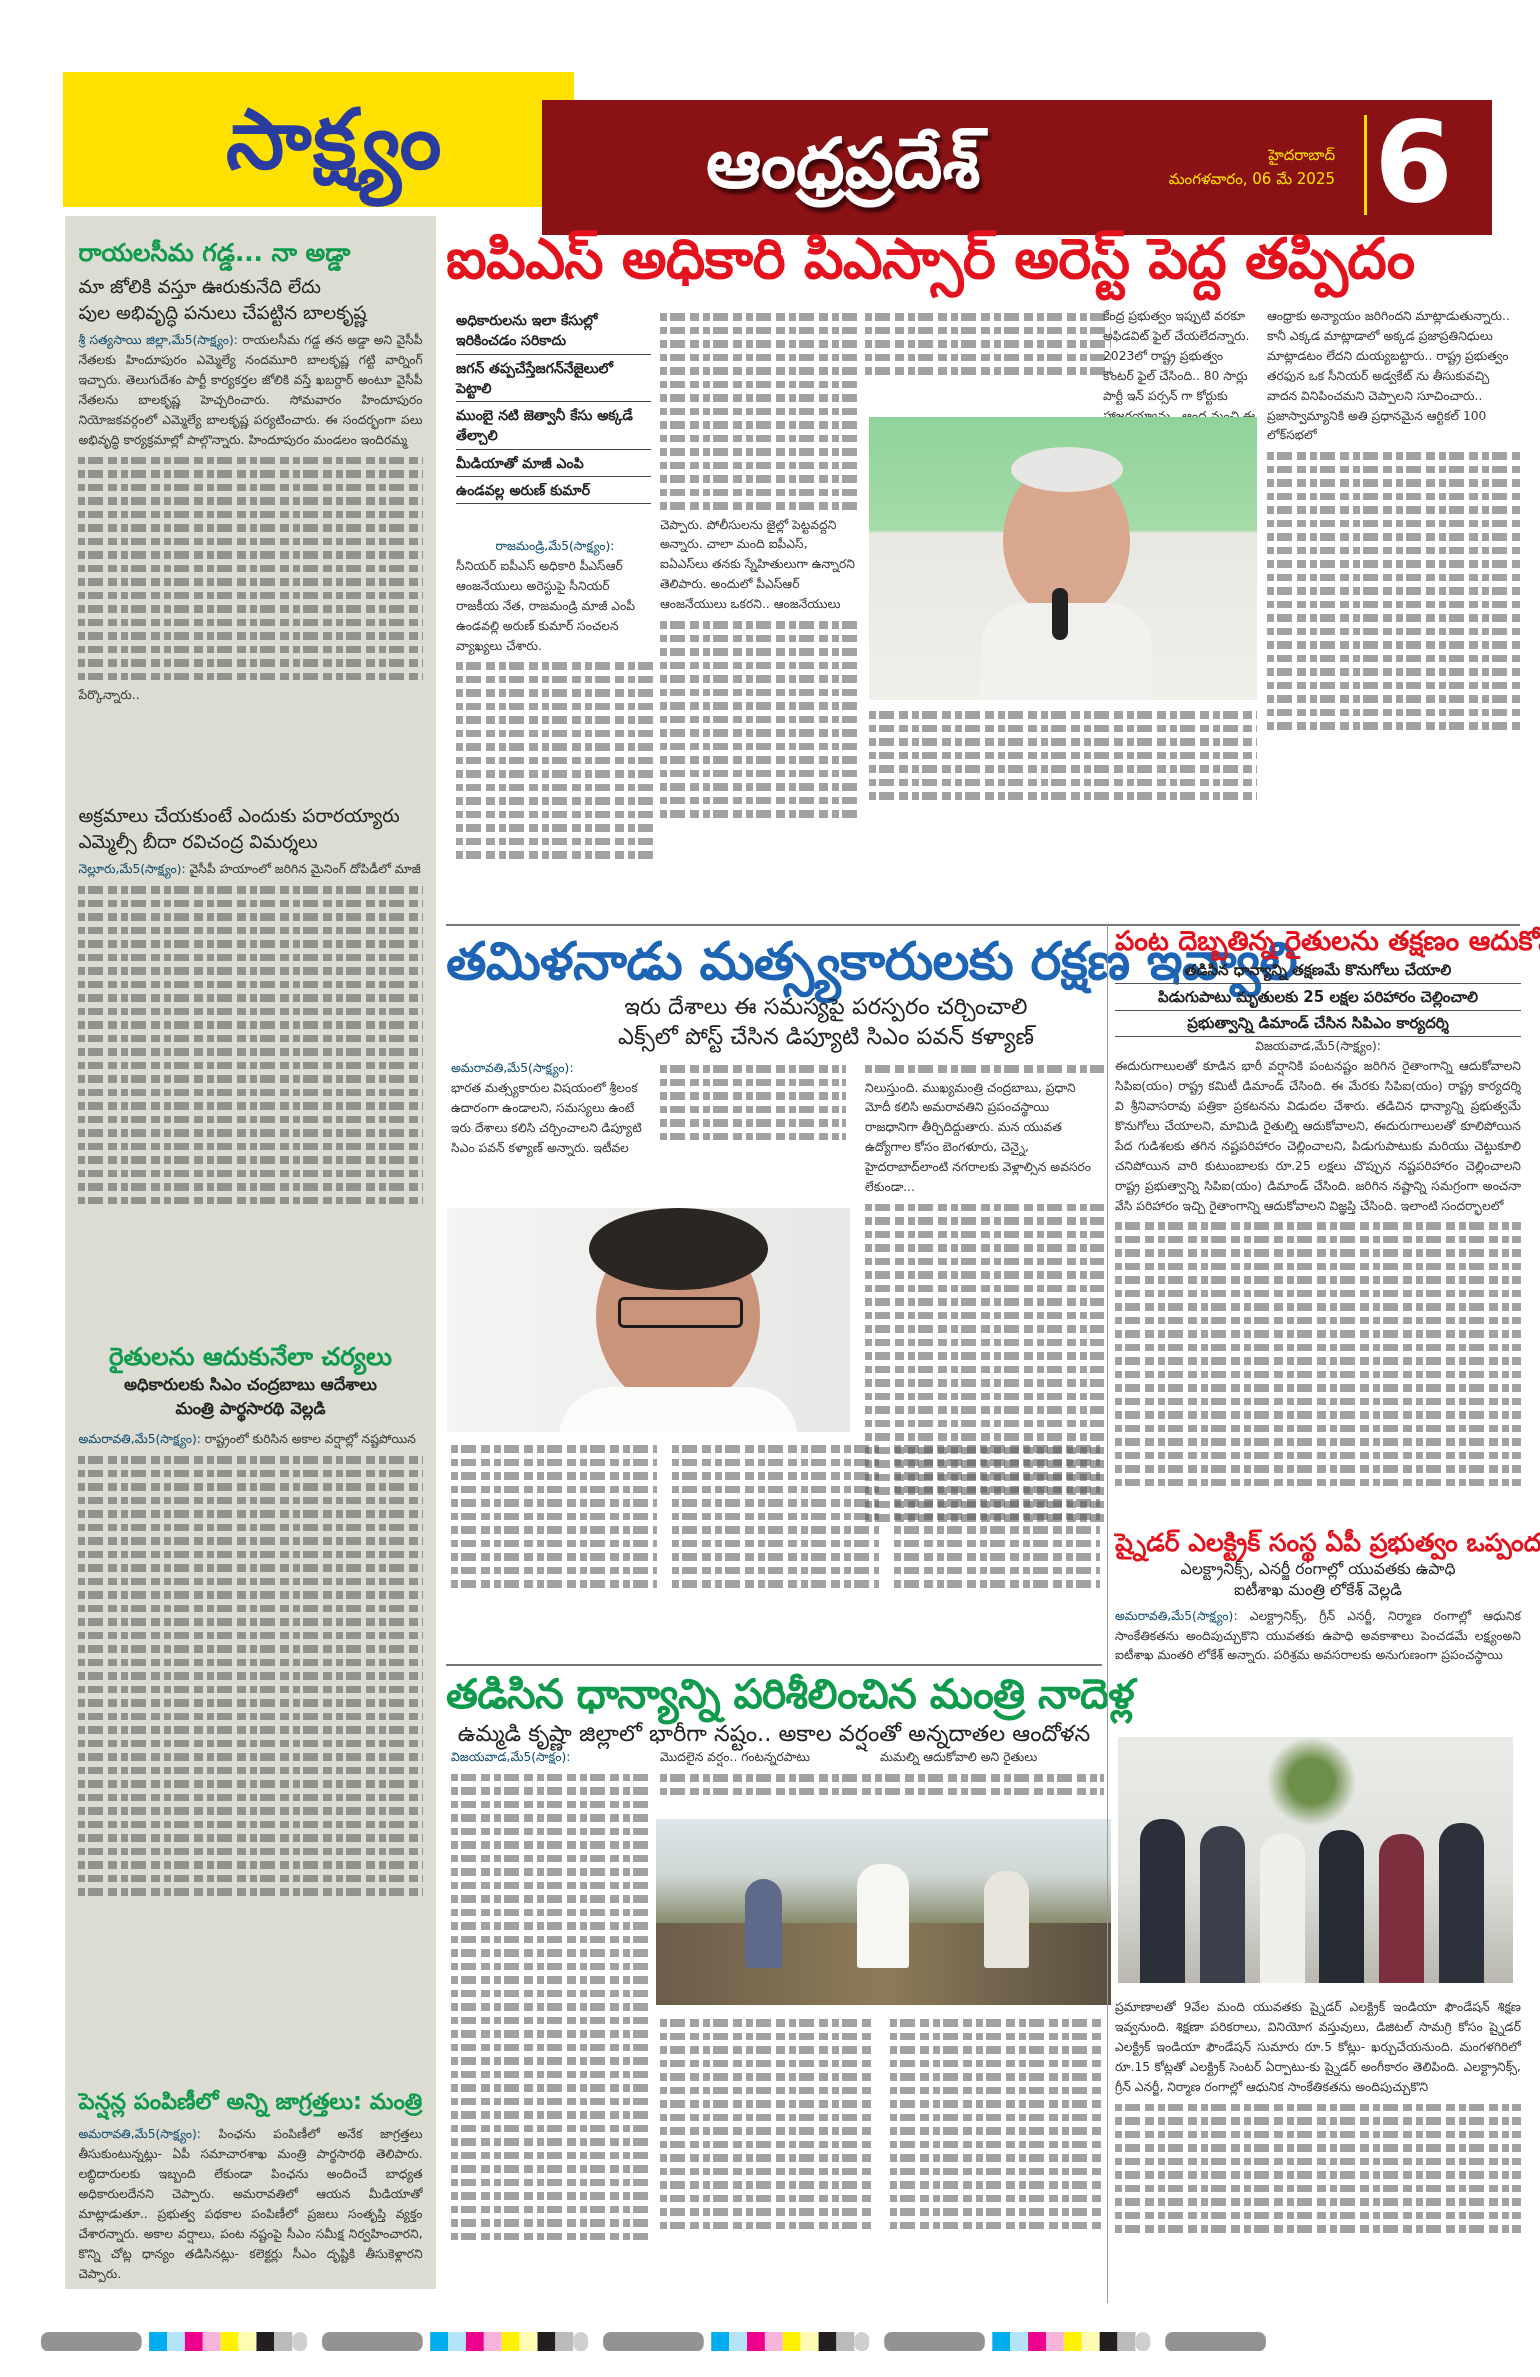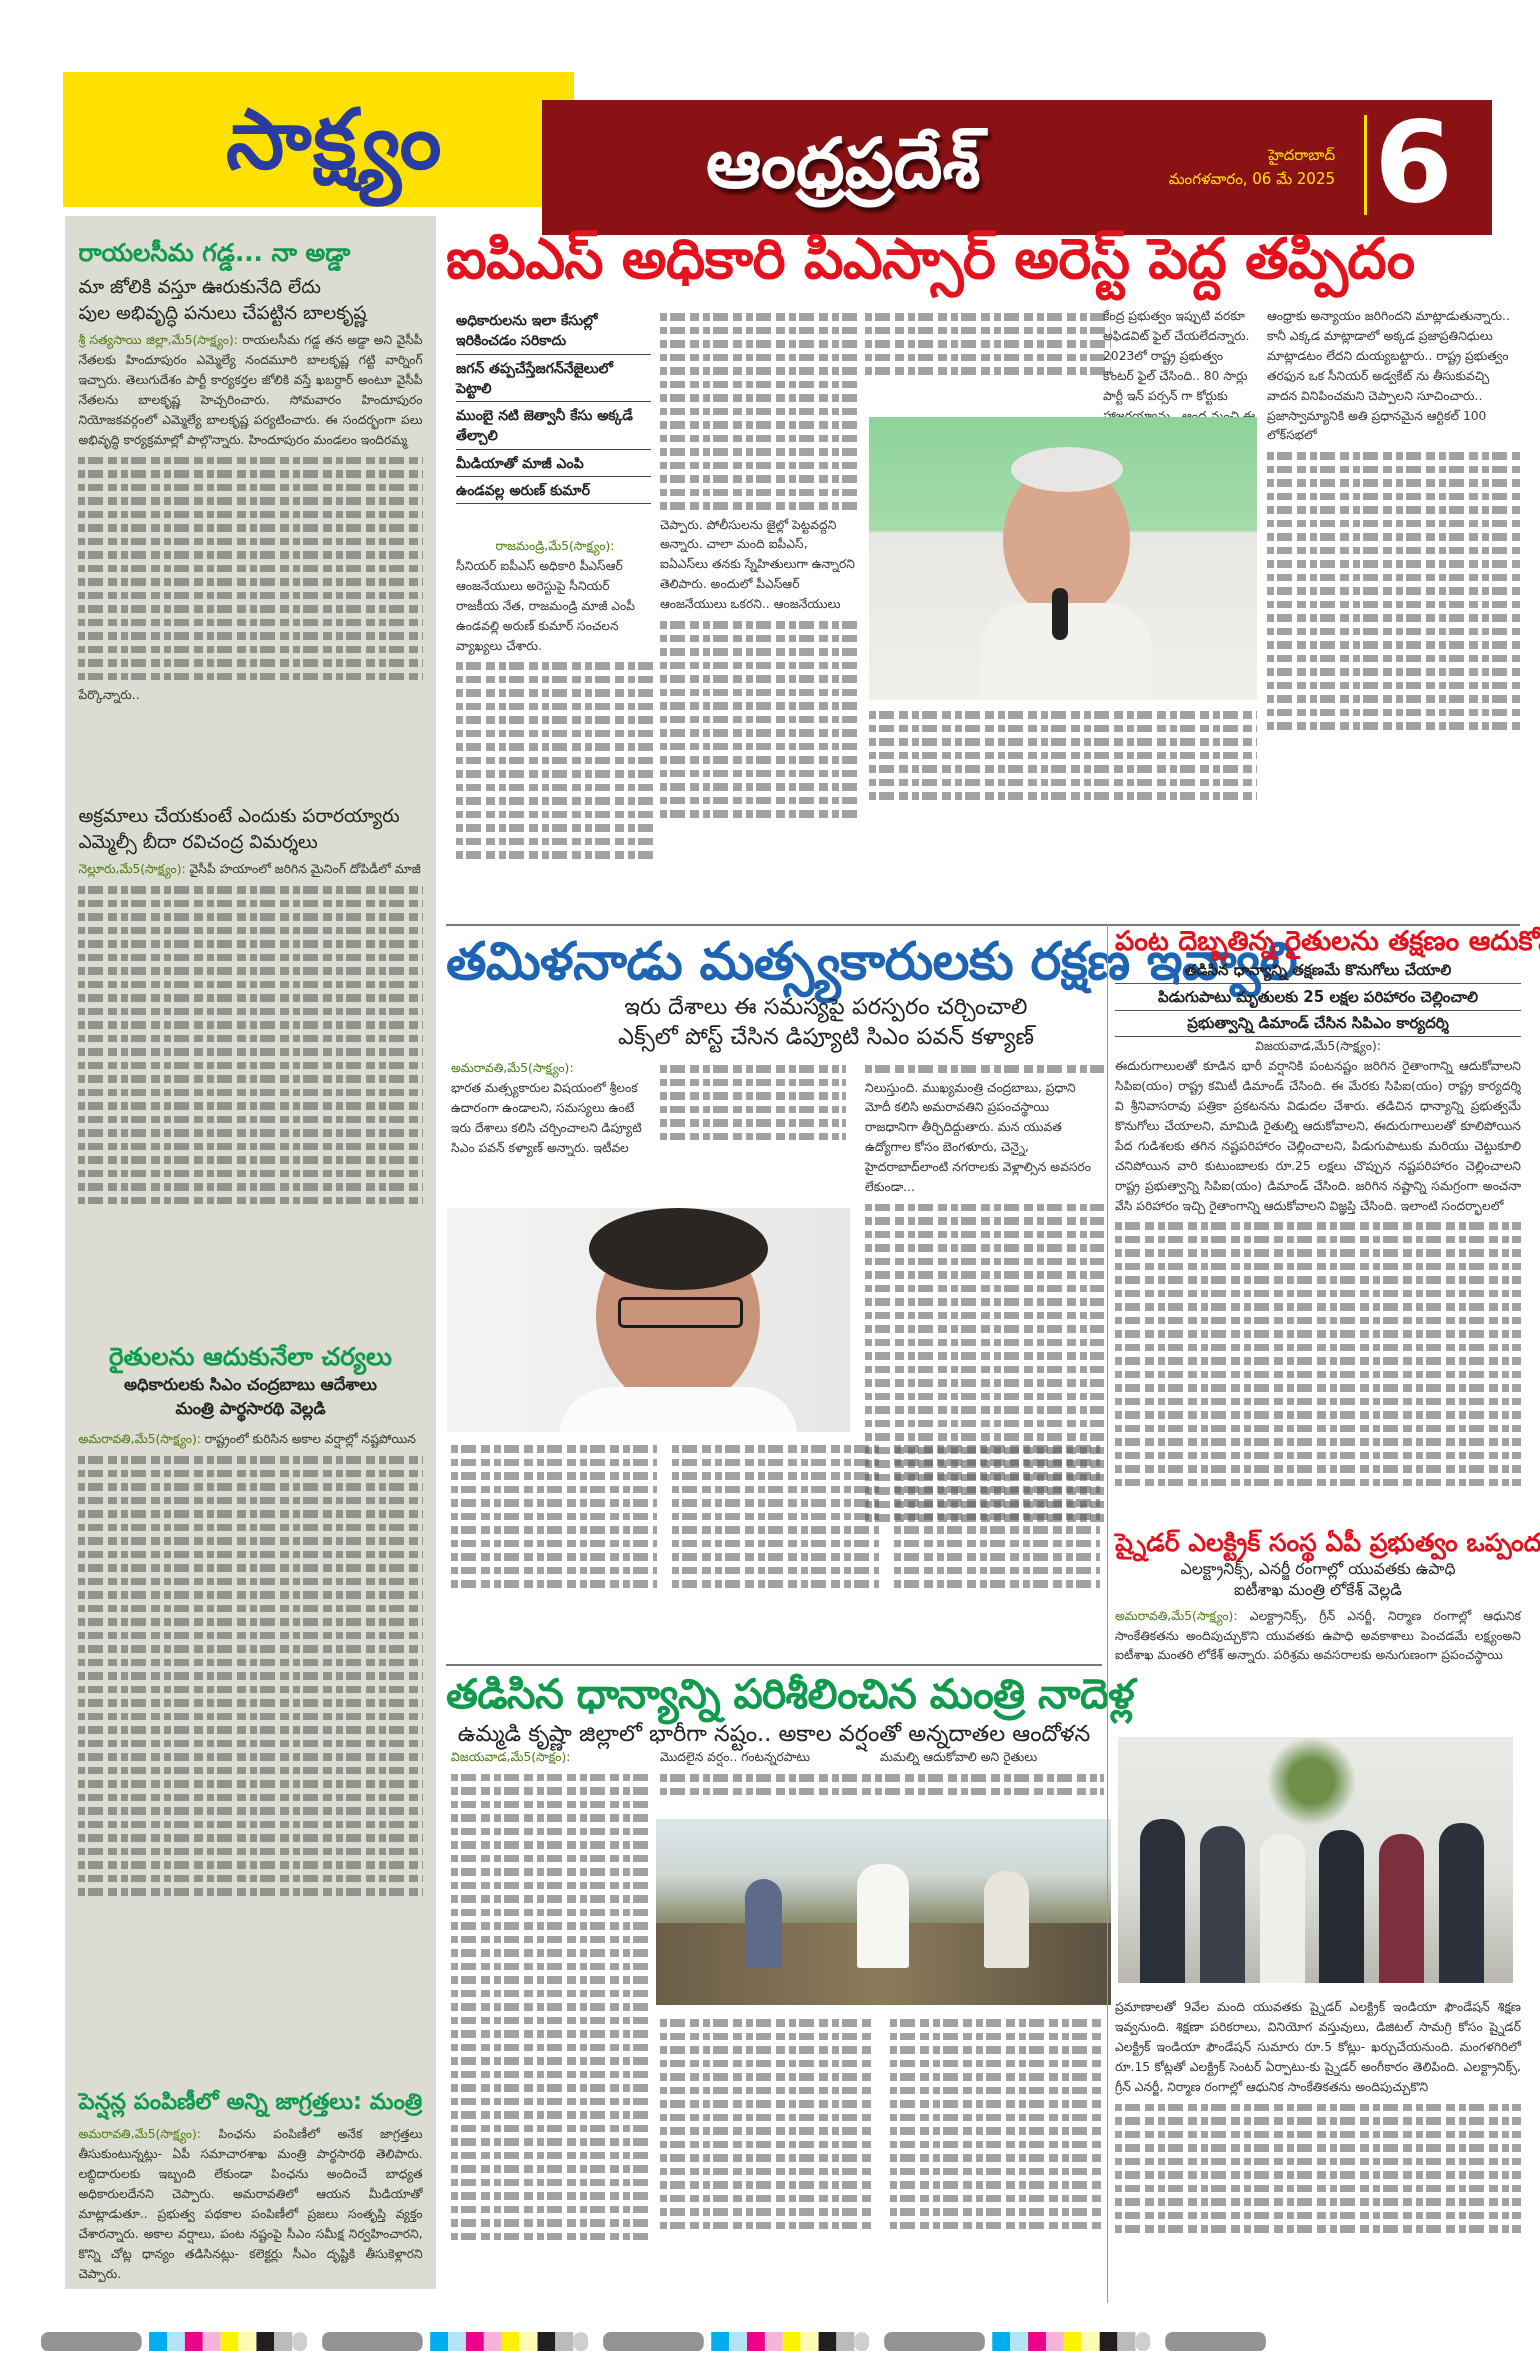--- a/index.html
+++ b/index.html
@@ -13,21 +13,21 @@
   .mast-city{position:absolute;right:157px;top:46px;font-size:15px;color:#ffe100;text-align:right;}
   .mast-date{position:absolute;right:157px;top:70px;font-size:15px;color:#ffe100;text-align:right;}
   .mast-rule{position:absolute;right:125px;top:15px;width:3px;height:100px;background:#ffe100;}
   .mast-page{position:absolute;right:39px;top:6px;font-size:113px;font-weight:bold;color:#fff;line-height:1;}
   
   .sidebar{left:65px;top:216px;width:371px;height:2073px;background:#dcdcd2;}
   .side-story{position:absolute;left:13.4px;right:13.4px;}
   .side-head{font-weight:bold;color:#0f9a4c;font-size:24.6px;line-height:1.25;margin:0;}
   .side-sub{font-size:18.6px;color:#222;line-height:1.35;margin:4.5px 0 6px;}
   .side-sub.center,.side-head.center{text-align:center;}
-  .dateline{color:#4d7c0f;}
+  .dateline{color:#0c4a6e;}
   .body-text{font-size:12.3px;line-height:1.62;text-align:justify;color:#333;margin:0;}
   .fill-lines{position:relative;}
   .fill-lines span.l{display:block;height:7.5px;margin:6px 0;background:repeating-linear-gradient(90deg,#555 0 6.7px,transparent 6.7px 9.7px,#555 9.7px 25px,transparent 25px 30px,#555 30px 39px,transparent 39px 43px);opacity:.55;}
   
   .main-head{left:446px;top:224px;width:1085px;font-weight:bold;font-size:56px;color:#e4121c;line-height:1.25;white-space:nowrap;letter-spacing:-0.7px;}
   .vrule{width:0.7px;background:#999;}
   .hrule{height:1.5px;background:#777;}
   .points{left:456px;top:307px;width:195px;}
   .point{font-weight:bold;font-size:14px;line-height:1.45;padding:3px 0;border-bottom:0.7px solid #444;}
   .col-text{font-size:12.3px;line-height:1.62;color:#333;}

